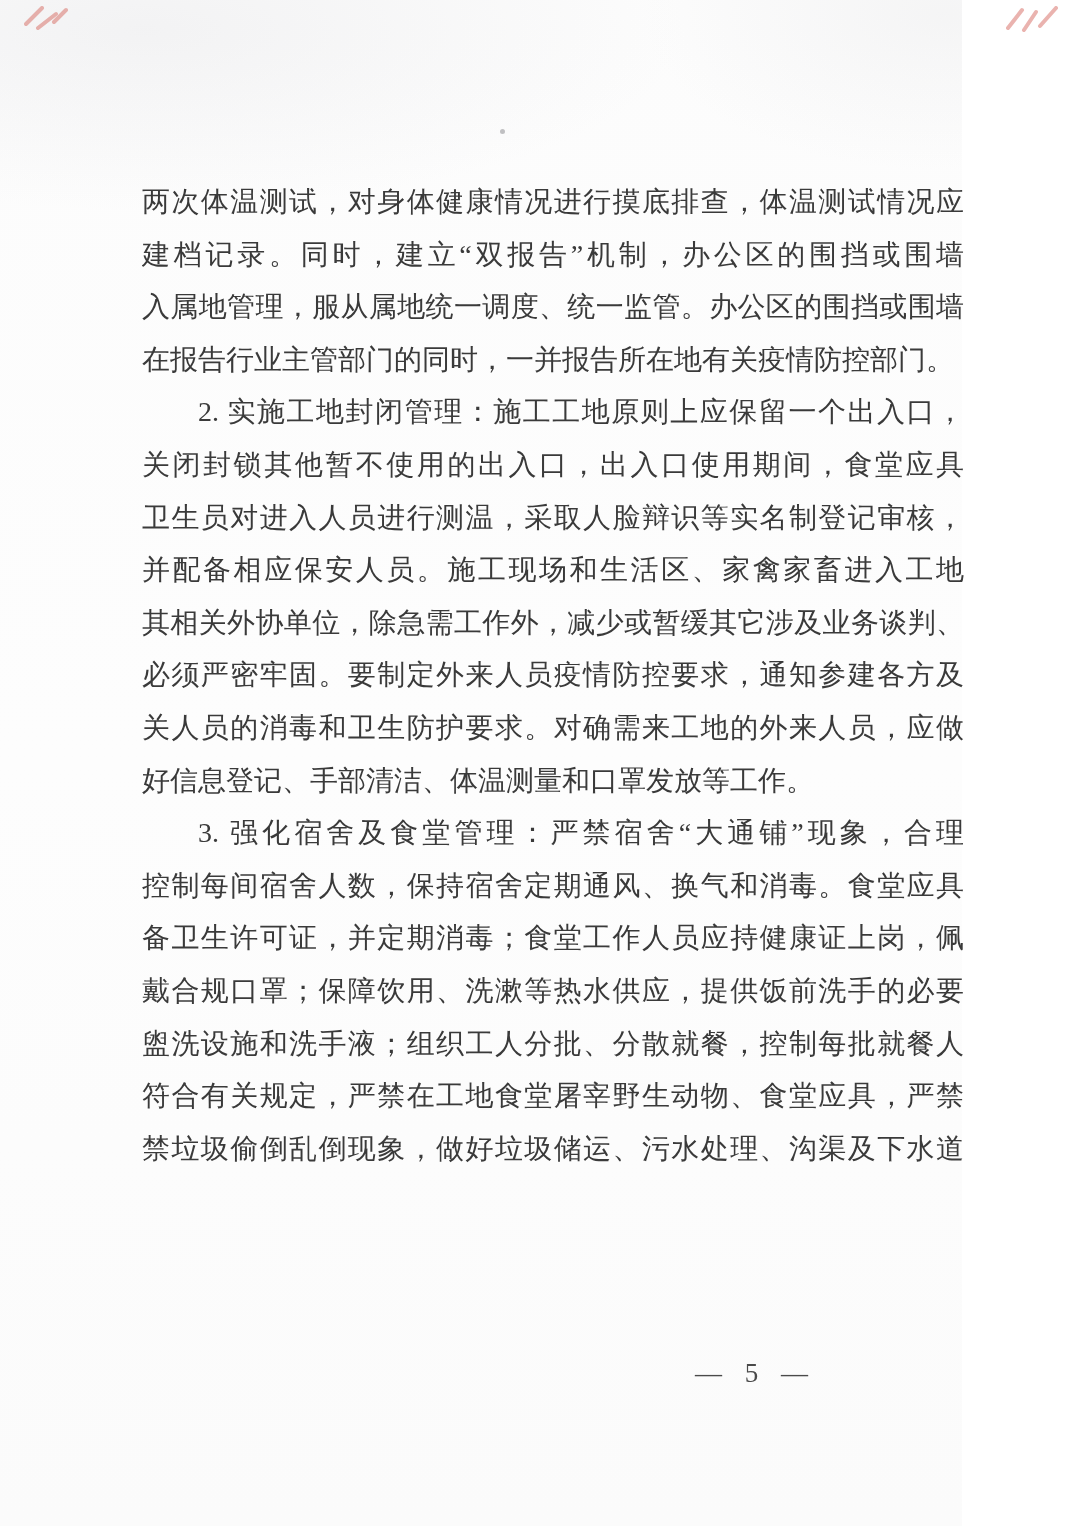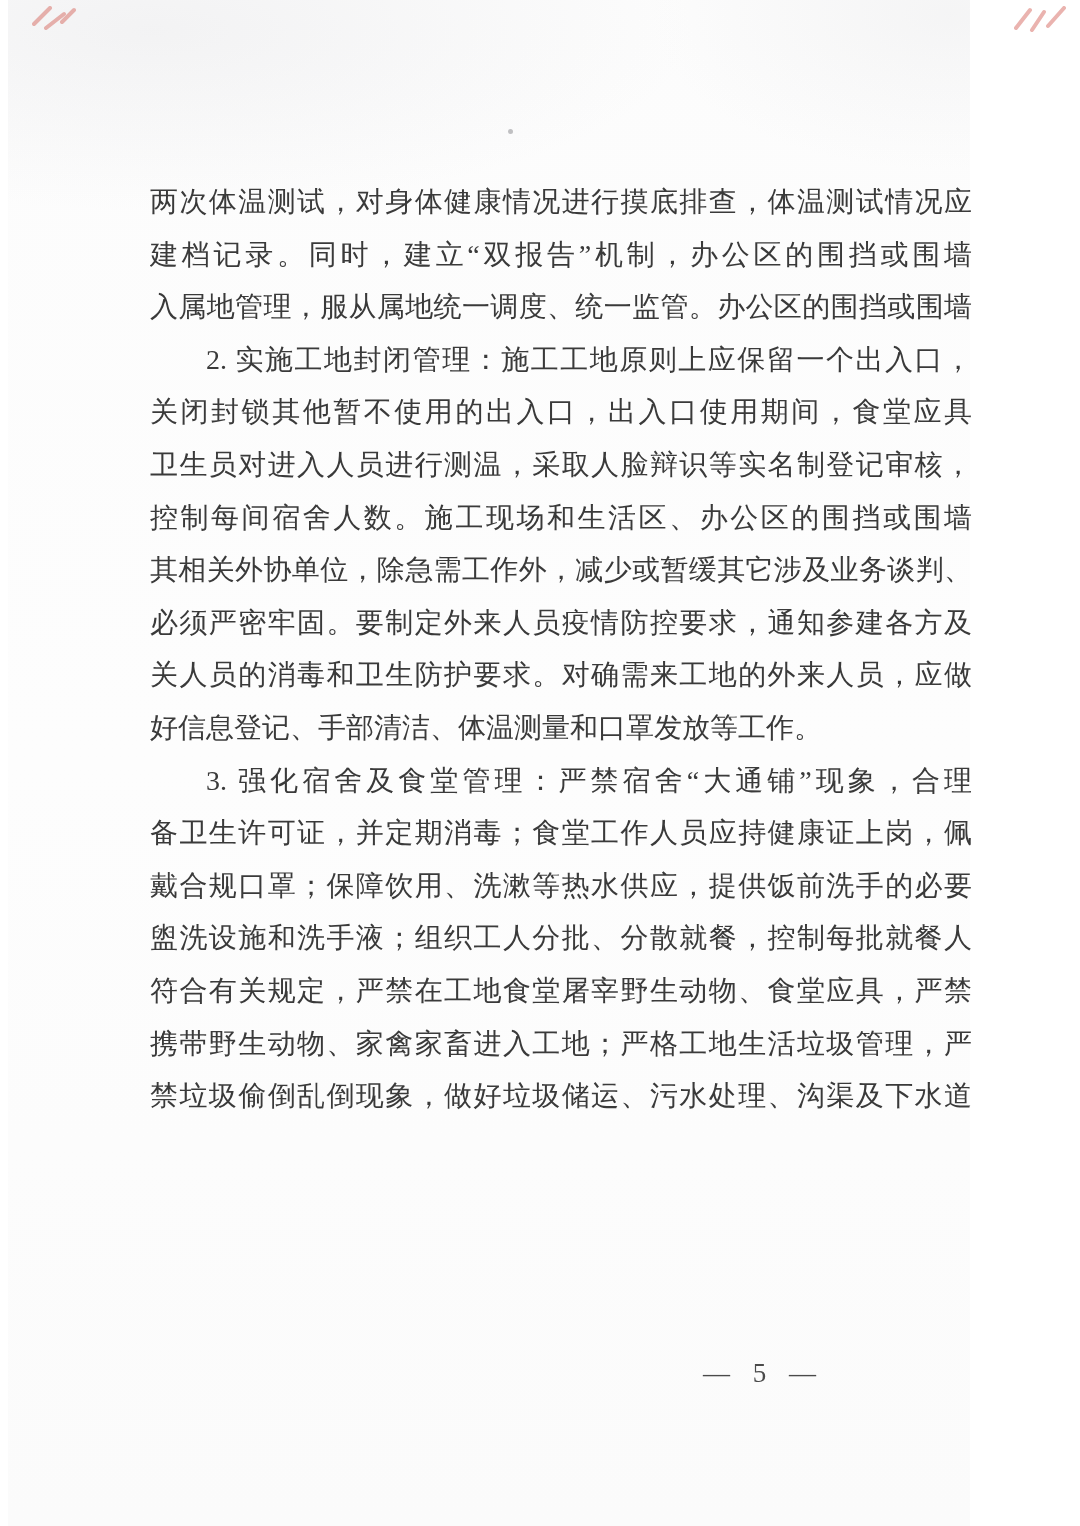--- a/index.html
+++ b/index.html
@@ -12,21 +12,20 @@
   }
   .paper {
     position: relative;
     width: 962px;
     height: 1526px;
     background:
       radial-gradient(ellipse 900px 300px at 15% 2%, rgba(225,225,228,0.35), rgba(255,255,255,0) 60%),
       radial-gradient(ellipse 500px 260px at 98% 1%, rgba(228,228,230,0.3), rgba(255,255,255,0) 60%),
       linear-gradient(180deg, #fcfcfc 0%, #fdfdfd 50%, #fbfbfb 100%);
     font-family: "Liberation Serif", "DejaVu Serif", serif;
-    margin-left: 8px;
   }
   .text-block {
     position: absolute;
     left: 142px;
     top: 176px;
     width: 822px;
     color: var(--ink, #3a3a3a);
   }
   .para { margin: 0; padding: 0; }
   .line {
@@ -87,40 +86,41 @@
   </svg>
 
   <div class="speck"></div>
 
   <div class="text-block">
 
     <div class="para">
       <div class="line">两次体温测试，对身体健康情况进行摸底排查，体温测试情况应</div>
       <div class="line">建档记录。同时，建立“双报告”机制，办公区的围挡或围墙</div>
       <div class="line">入属地管理，服从属地统一调度、统一监管。办公区的围挡或围墙</div>
+      <div class="line para-end">在报告行业主管部门的同时，一并报告所在地有关疫情防控部门。</div>
     </div>
 
     <div class="para">
       <div class="line indent">2. 实施工地封闭管理：施工工地原则上应保留一个出入口，</div>
       <div class="line">关闭封锁其他暂不使用的出入口，出入口使用期间，食堂应具</div>
       <div class="line">卫生员对进入人员进行测温，采取人脸辩识等实名制登记审核，</div>
-      <div class="line">控制每间宿舍人数。施工现场和生活区、办公区的围挡或围墙</div>
+      <div class="line">并配备相应保安人员。施工现场和生活区、家禽家畜进入工地</div>
       <div class="line">其相关外协单位，除急需工作外，减少或暂缓其它涉及业务谈判、</div>
       <div class="line">必须严密牢固。要制定外来人员疫情防控要求，通知参建各方及</div>
       <div class="line">关人员的消毒和卫生防护要求。对确需来工地的外来人员，应做</div>
       <div class="line para-end">好信息登记、手部清洁、体温测量和口罩发放等工作。</div>
     </div>
 
     <div class="para">
       <div class="line indent">3. 强化宿舍及食堂管理：严禁宿舍“大通铺”现象，合理</div>
+      <div class="line">控制每间宿舍人数，保持宿舍定期通风、换气和消毒。食堂应具</div>
       <div class="line">备卫生许可证，并定期消毒；食堂工作人员应持健康证上岗，佩</div>
       <div class="line">戴合规口罩；保障饮用、洗漱等热水供应，提供饭前洗手的必要</div>
       <div class="line">盥洗设施和洗手液；组织工人分批、分散就餐，控制每批就餐人</div>
       <div class="line">符合有关规定，严禁在工地食堂屠宰野生动物、食堂应具，严禁</div>
-      <div class="line">携带野生动物、家禽家畜进入工地；严格工地生活垃圾管理，严</div>
       <div class="line">禁垃圾偷倒乱倒现象，做好垃圾储运、污水处理、沟渠及下水道</div>
     </div>
 
   </div>
 
   <div class="footer-page-number">— 5 —</div>
 
 </div>
 
 </body></html>

